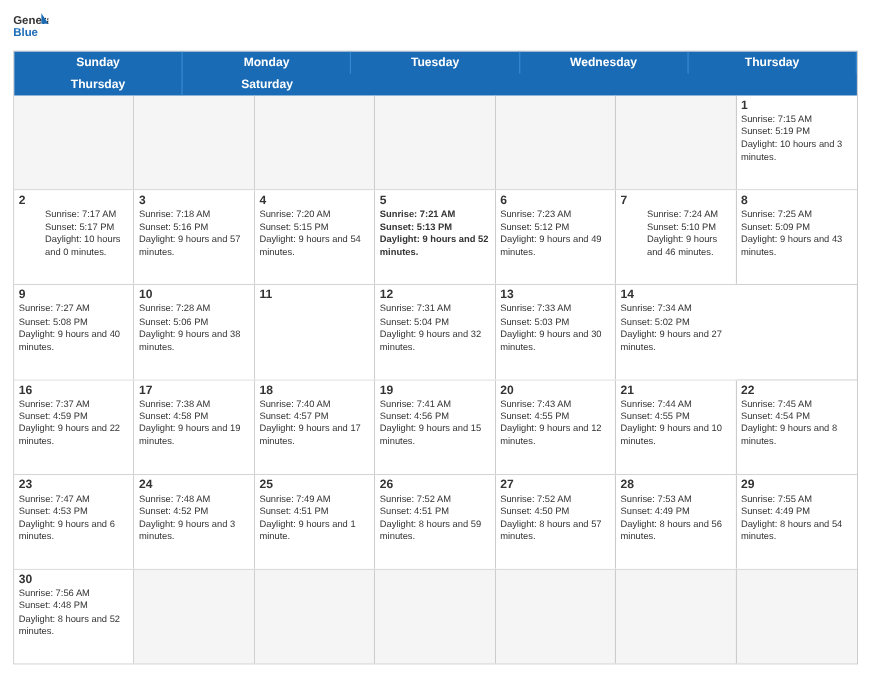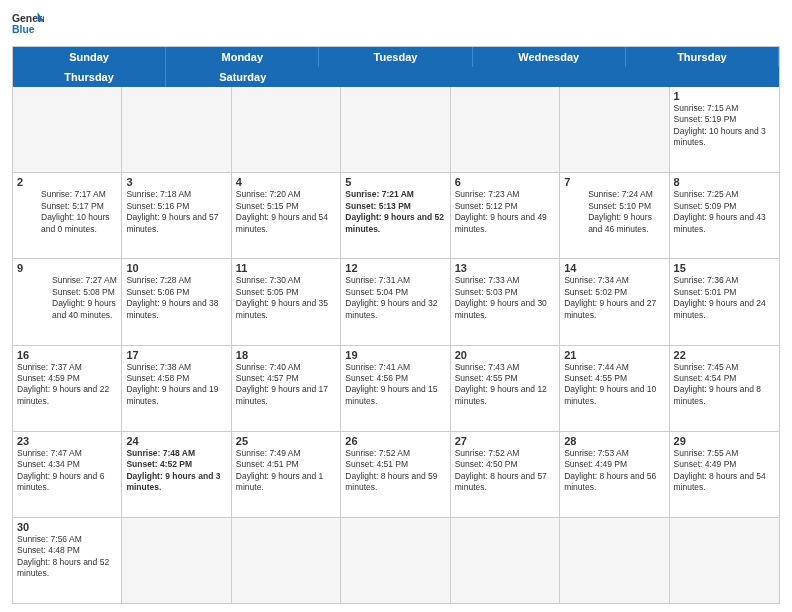--- a/index.html
+++ b/index.html
@@ -183,60 +183,51 @@
           <div class="cal-cell">
             <span class="day-num">8</span>
             <div class="day-info" style="white-space: pre-line;">Sunrise: 7:25 AM
 Sunset: 5:09 PM
 Daylight: 9 hours and 43 minutes.</div>
           </div>
         </div>
         <div class="cal-row">
           <div class="cal-cell">
             <span class="day-num">9</span>
-            <div class="day-info" style="white-space: pre-line; margin-left: 35px;">Sunrise: 7:27 AM
+            <div class="day-info" style="white-space: pre-line;">Sunrise: 7:27 AM
 Sunset: 5:08 PM
 Daylight: 9 hours and 40 minutes.</div>
           </div>
           <div class="cal-cell">
             <span class="day-num">10</span>
             <div class="day-info" style="white-space: pre-line;">Sunrise: 7:28 AM
 Sunset: 5:06 PM
 Daylight: 9 hours and 38 minutes.</div>
           </div>
           <div class="cal-cell">
             <span class="day-num">11</span>
-            <div class="day-info" style="white-space: pre-line;">Sunrise: 7:30 AM
-Sunset: 5:05 PM
-Daylight: 9 hours and 35 minutes.</div>
           </div>
           <div class="cal-cell">
             <span class="day-num">12</span>
             <div class="day-info" style="white-space: pre-line;">Sunrise: 7:31 AM
 Sunset: 5:04 PM
 Daylight: 9 hours and 32 minutes.</div>
           </div>
           <div class="cal-cell">
             <span class="day-num">13</span>
             <div class="day-info" style="white-space: pre-line;">Sunrise: 7:33 AM
 Sunset: 5:03 PM
 Daylight: 9 hours and 30 minutes.</div>
           </div>
           <div class="cal-cell">
             <span class="day-num">14</span>
             <div class="day-info" style="white-space: pre-line;">Sunrise: 7:34 AM
 Sunset: 5:02 PM
 Daylight: 9 hours and 27 minutes.</div>
           </div>
-          <div class="cal-cell">
-            <span class="day-num">15</span>
-            <div class="day-info" style="white-space: pre-line;">Sunrise: 7:36 AM
-Sunset: 5:01 PM
-Daylight: 9 hours and 24 minutes.</div>
-          </div>
         </div>
         <div class="cal-row">
           <div class="cal-cell">
             <span class="day-num">16</span>
             <div class="day-info" style="white-space: pre-line;">Sunrise: 7:37 AM
 Sunset: 4:59 PM
 Daylight: 9 hours and 22 minutes.</div>
           </div>
           <div class="cal-cell">
             <span class="day-num">17</span>
@@ -272,26 +263,26 @@
             <span class="day-num">22</span>
             <div class="day-info" style="white-space: pre-line;">Sunrise: 7:45 AM
 Sunset: 4:54 PM
 Daylight: 9 hours and 8 minutes.</div>
           </div>
         </div>
         <div class="cal-row">
           <div class="cal-cell">
             <span class="day-num">23</span>
             <div class="day-info" style="white-space: pre-line;">Sunrise: 7:47 AM
-Sunset: 4:34 PM
+Sunset: 4:53 PM
 Daylight: 9 hours and 6 minutes.</div>
           </div>
           <div class="cal-cell">
             <span class="day-num">24</span>
-            <div class="day-info" style="white-space: pre-line; font-weight: bold;">Sunrise: 7:48 AM
+            <div class="day-info" style="white-space: pre-line;">Sunrise: 7:48 AM
 Sunset: 4:52 PM
 Daylight: 9 hours and 3 minutes.</div>
           </div>
           <div class="cal-cell">
             <span class="day-num">25</span>
             <div class="day-info" style="white-space: pre-line;">Sunrise: 7:49 AM
 Sunset: 4:51 PM
 Daylight: 9 hours and 1 minute.</div>
           </div>
           <div class="cal-cell">

